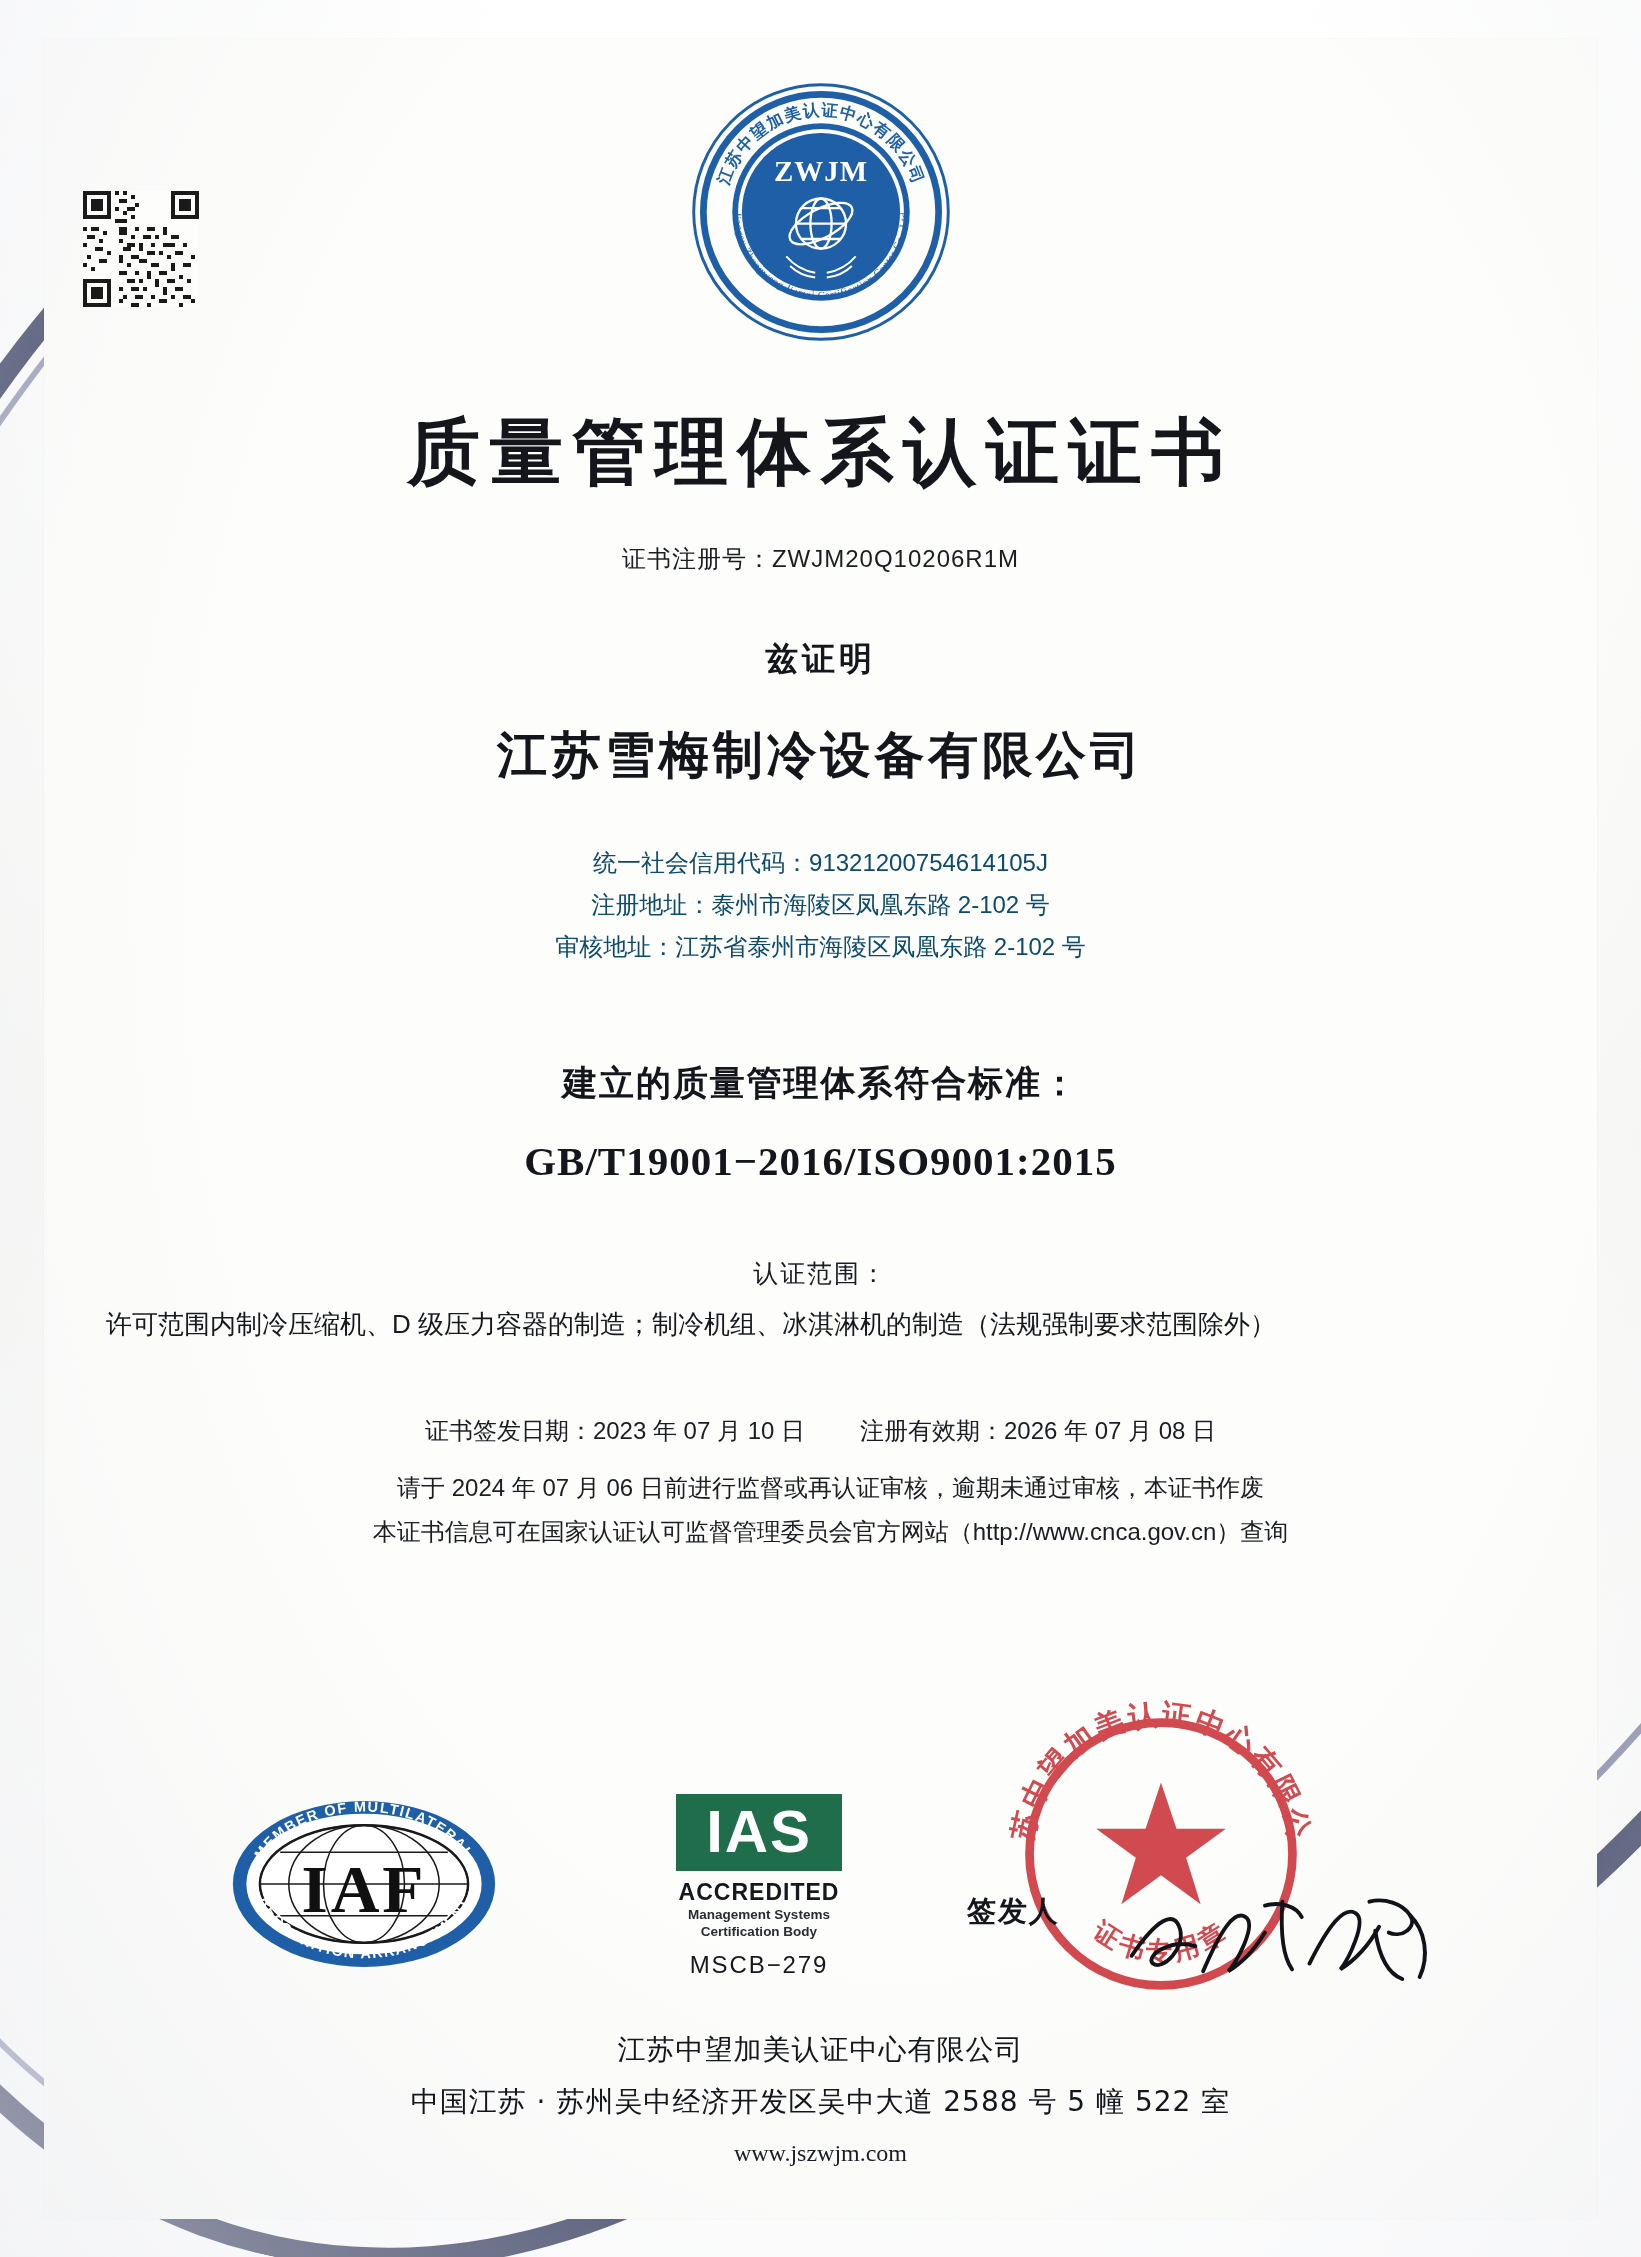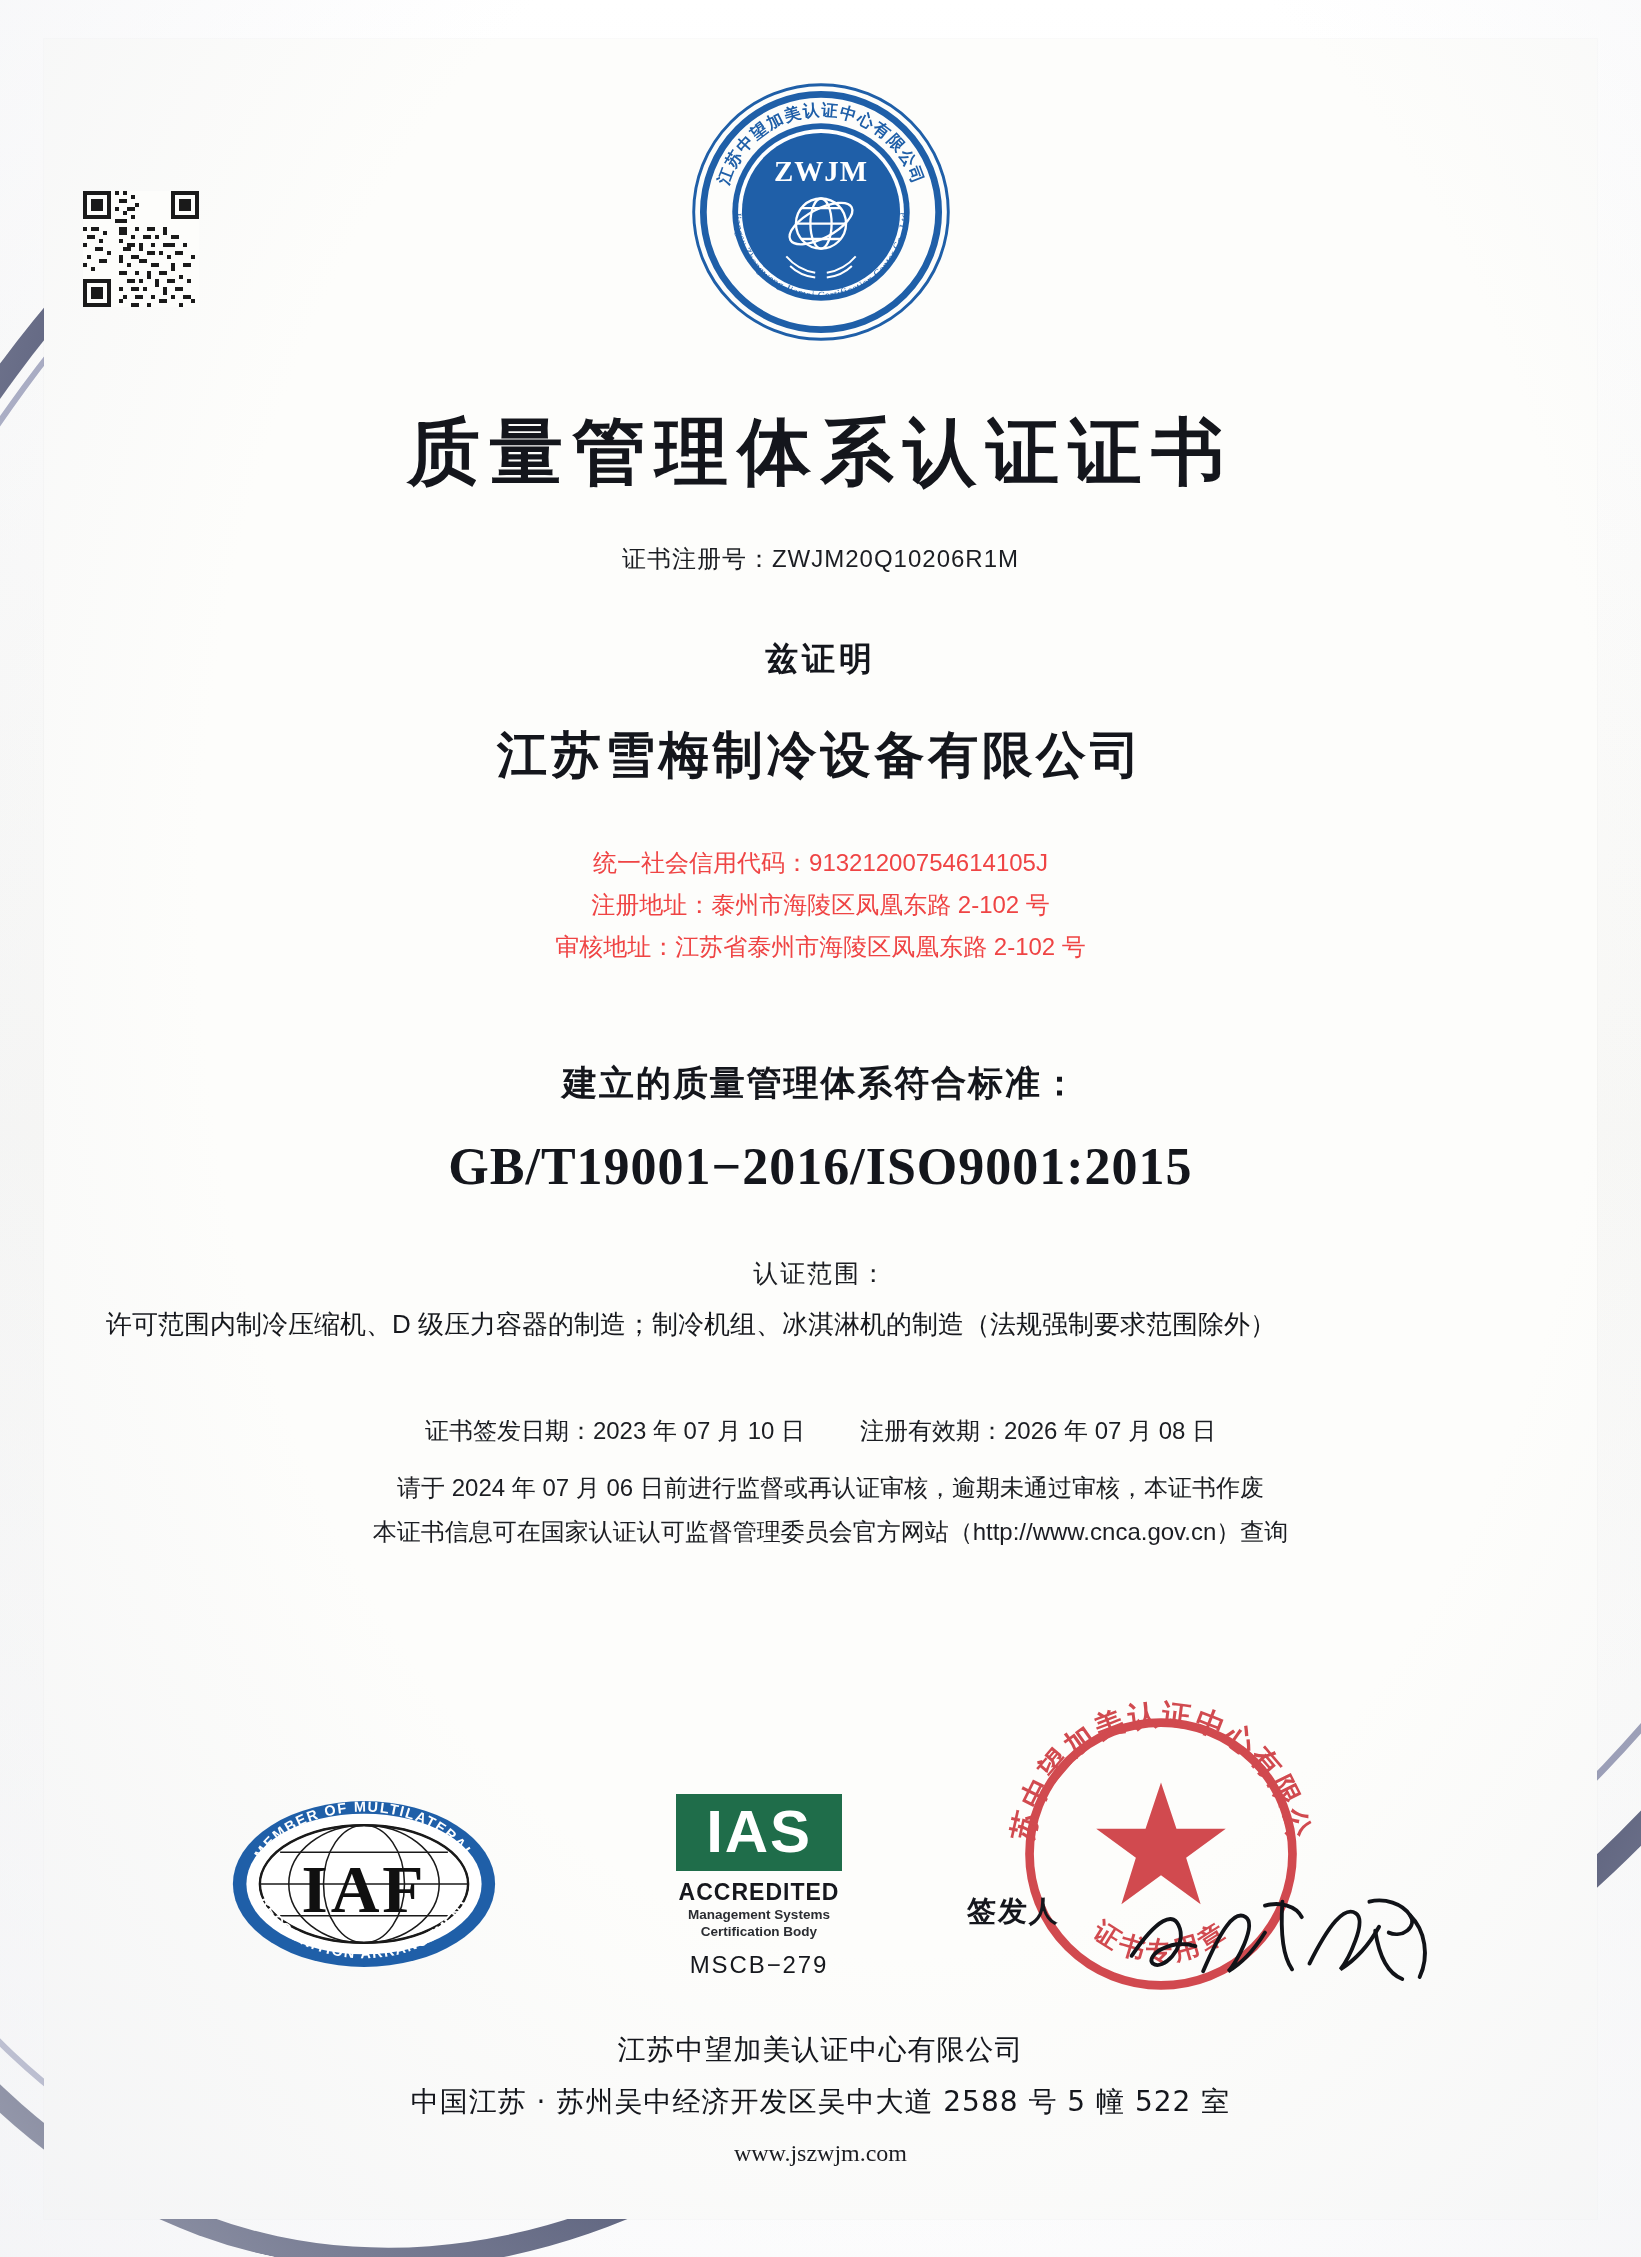--- a/index.html
+++ b/index.html
@@ -147,39 +147,39 @@
     letter-spacing: 3.9px;
     color: #14161c;
   }
   .info-lines {
     position: absolute;
     left: 0; right: 0;
     top: 842px;
     text-align: center;
     font-size: 24px;
     line-height: 42px;
-    color: #ef4444;
+    color: #0c4a6e;
   }
   .standard-label {
     position: absolute;
     left: 0; right: 0;
     top: 1060px;
     text-align: center;
     font-size: 35px;
     font-weight: bold;
     letter-spacing: 1.9px;
     color: #14161c;
   }
   .standard-code {
     position: absolute;
     left: 0; right: 0;
     top: 1137px;
     text-align: center;
     font-family: "Liberation Serif", serif;
-    font-size: 52px;
+    font-size: 41px;
     font-weight: bold;
     letter-spacing: 1px;
     color: #14161c;
   }
   .scope-label {
     position: absolute;
     left: 0; right: 0;
     top: 1257px;
     text-align: center;
     font-size: 25px;

